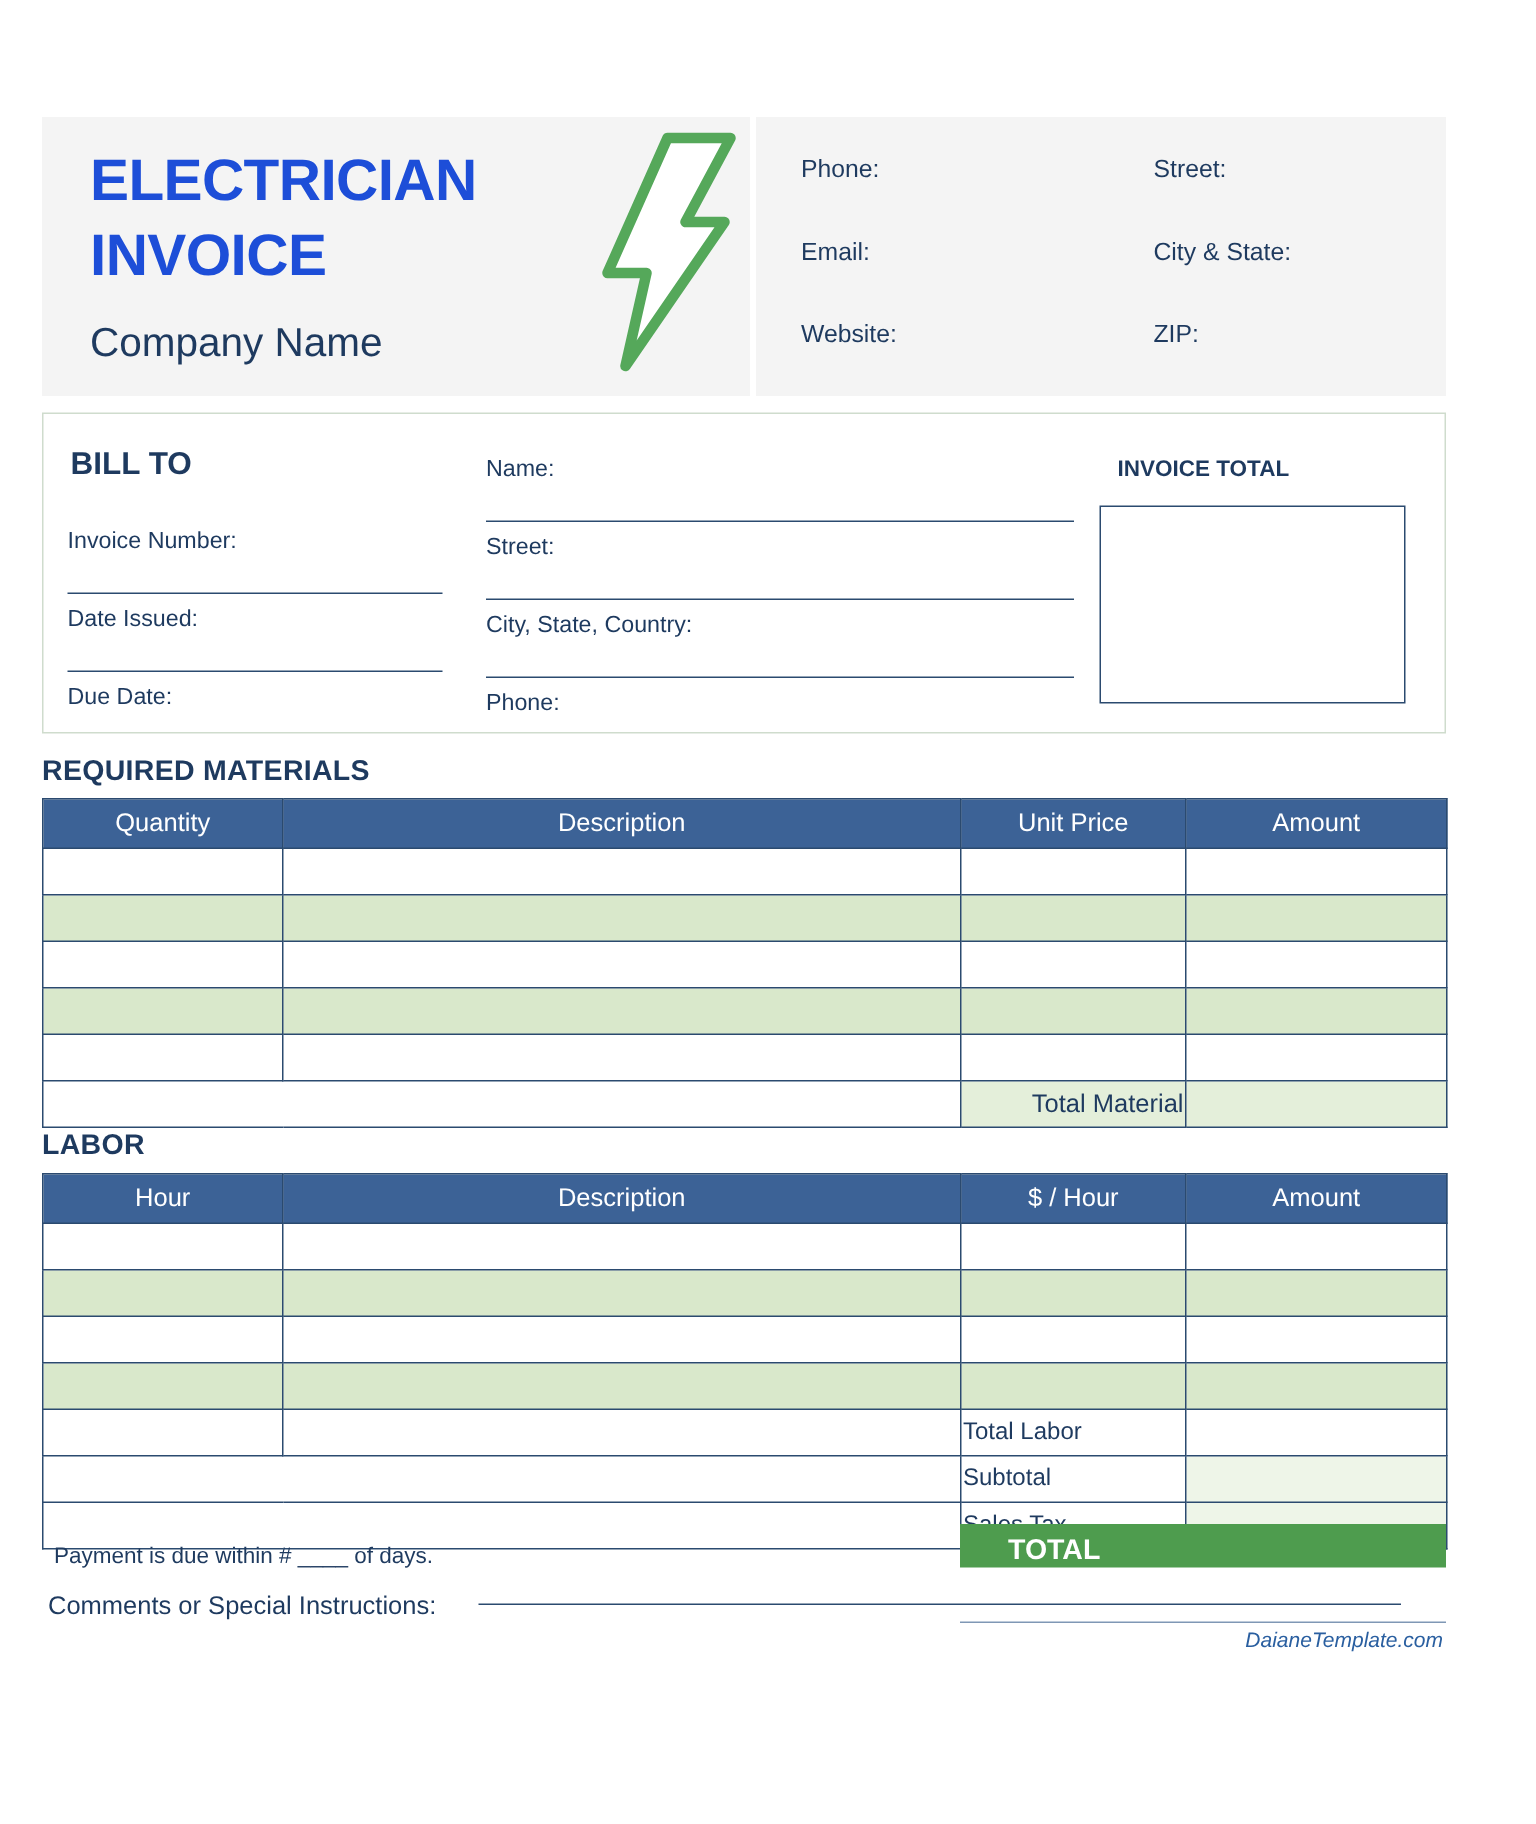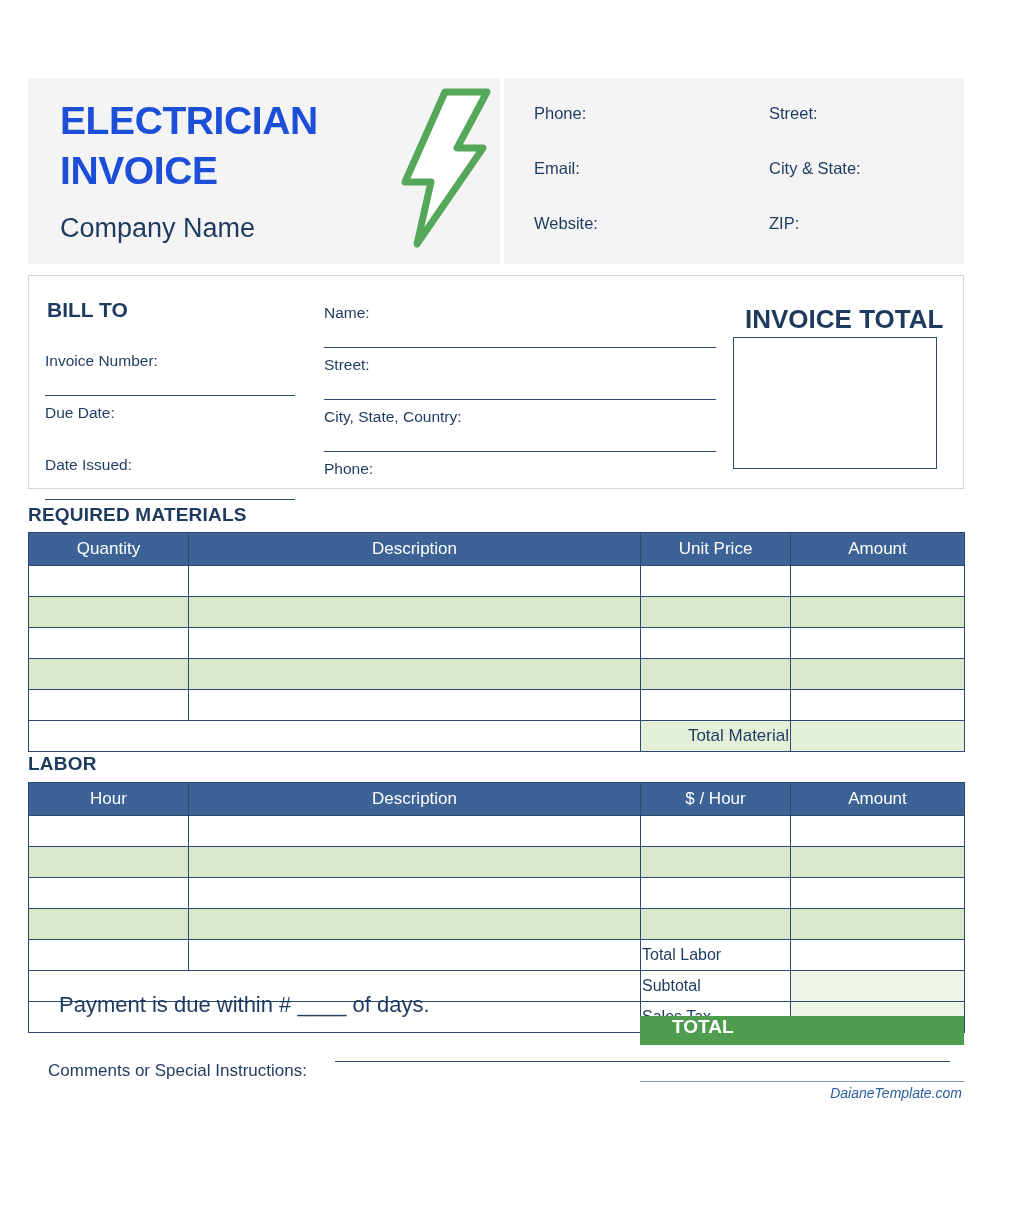--- a/index.html
+++ b/index.html
@@ -121,21 +121,21 @@
     height: 52px;
     box-sizing: border-box;
     padding-top: 8px;
     border-bottom: 1.5px solid #2b4a6f;
   }
   .field.last { border-bottom: none; }
   .invoice-total-title {
     position: absolute;
     left: 716px;
     top: 28px;
-    font-size: 26px;
+    font-size: 15px;
     font-weight: bold;
   }
   .invoice-total-box {
     position: absolute;
     left: 704px;
     top: 61px;
     width: 202px;
     height: 130px;
     border: 1.5px solid #2b4a6f;
     background: #ffffff;
@@ -205,41 +205,40 @@
     position: absolute;
     left: 640px;
     top: 1016px;
     width: 324px;
     height: 29px;
     background: #4e9c4e;
     color: #ffffff;
     font-size: 19px;
     font-weight: bold;
     display: flex;
-    align-items: flex-start;
+    align-items: flex-end;
     justify-content: flex-start;
     padding-left: 32px;
     box-sizing: border-box;
   }
 
   
   .footer-line1 {
     position: absolute;
     left: 36px;
-    top: 992px;
-    font-size: 22px;
-    margin-left: 23px;
+    top: 1029px;
+    font-size: 15px;
   }
   .footer-line2 {
     position: absolute;
-    left: 48px;
+    left: 32px;
     top: 1061px;
     font-size: 17px;
     display: flex;
-    align-items: flex-start;
+    align-items: center;
     gap: 20px;
   }
   .footer-rule {
     display: inline-block;
     width: 615px;
     border-bottom: 1.5px solid #2b4a6f;
     margin-left: 8px;
     margin-bottom: 4px;
   }
   .credit {
@@ -284,22 +283,22 @@
         <span>ZIP:</span>
       </div>
     </div>
   </div>
 
   <div class="billto">
     <div class="billto-title">BILL TO</div>
 
     <div class="col-left">
       <div class="field">Invoice Number:</div>
+      <div class="field">Date Issued:</div>
       <div class="field last">Due Date:</div>
-      <div class="field">Date Issued:</div>
     </div>
 
     <div class="col-mid">
       <div class="field">Name:</div>
       <div class="field">Street:</div>
       <div class="field">City, State, Country:</div>
       <div class="field last">Phone:</div>
     </div>
 
     <div class="invoice-total-title">INVOICE TOTAL</div>

